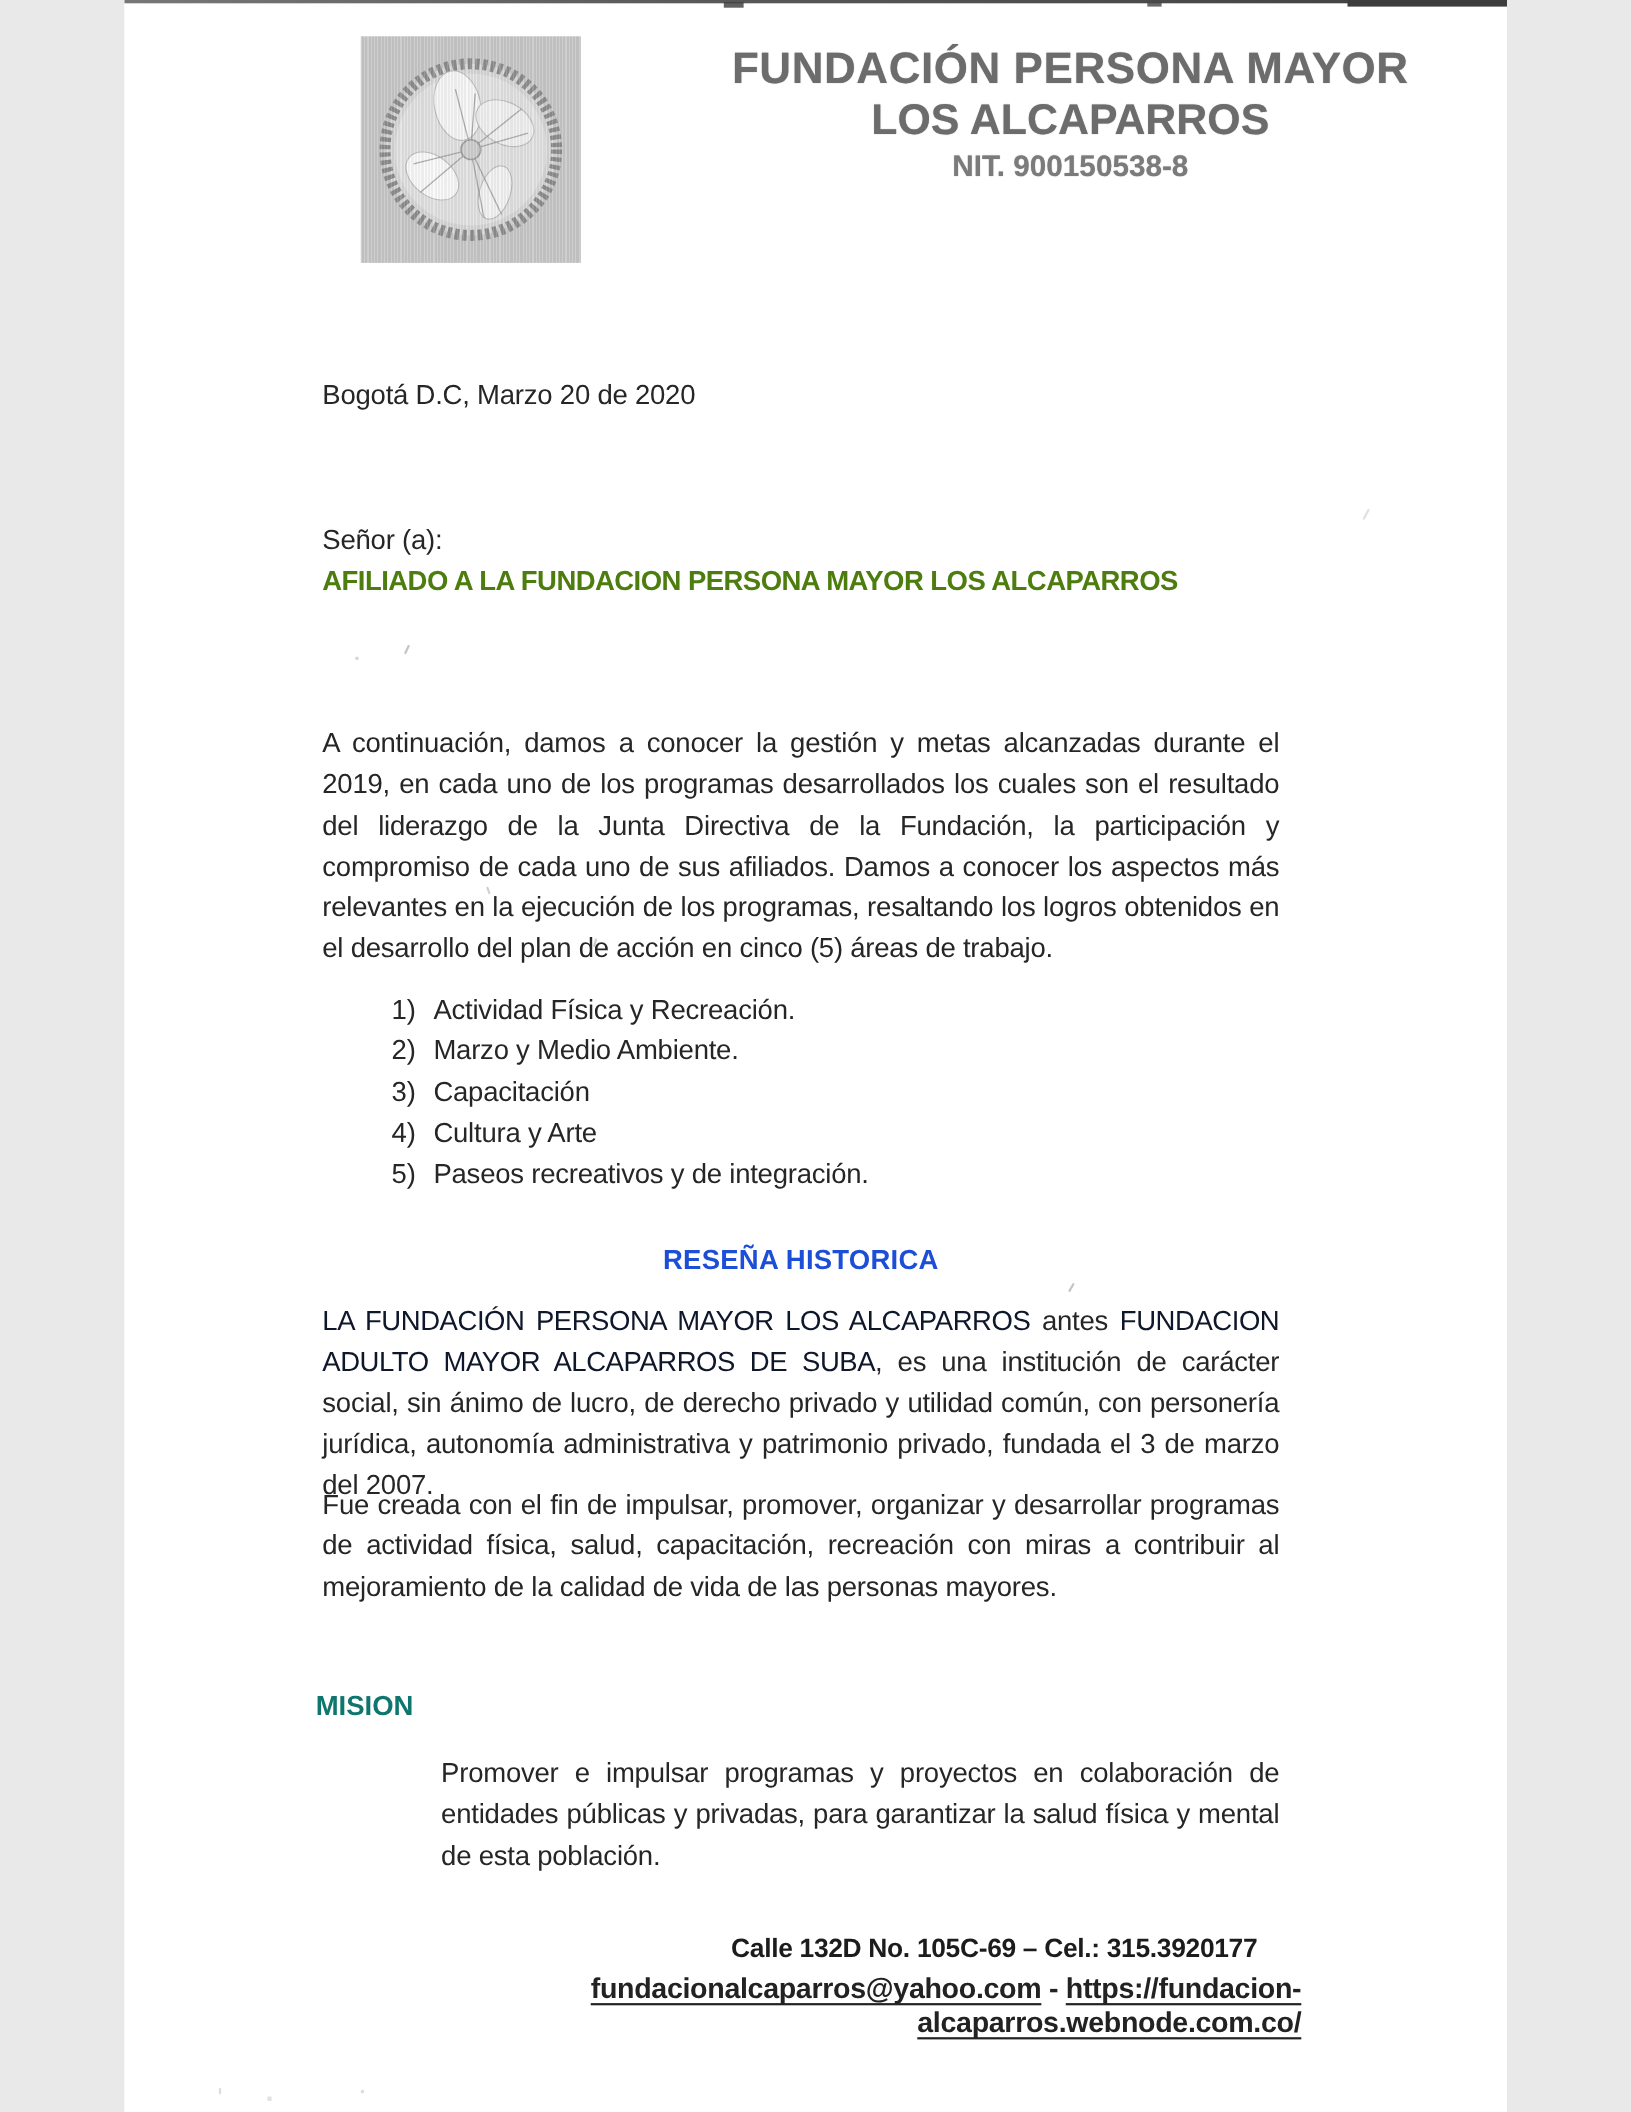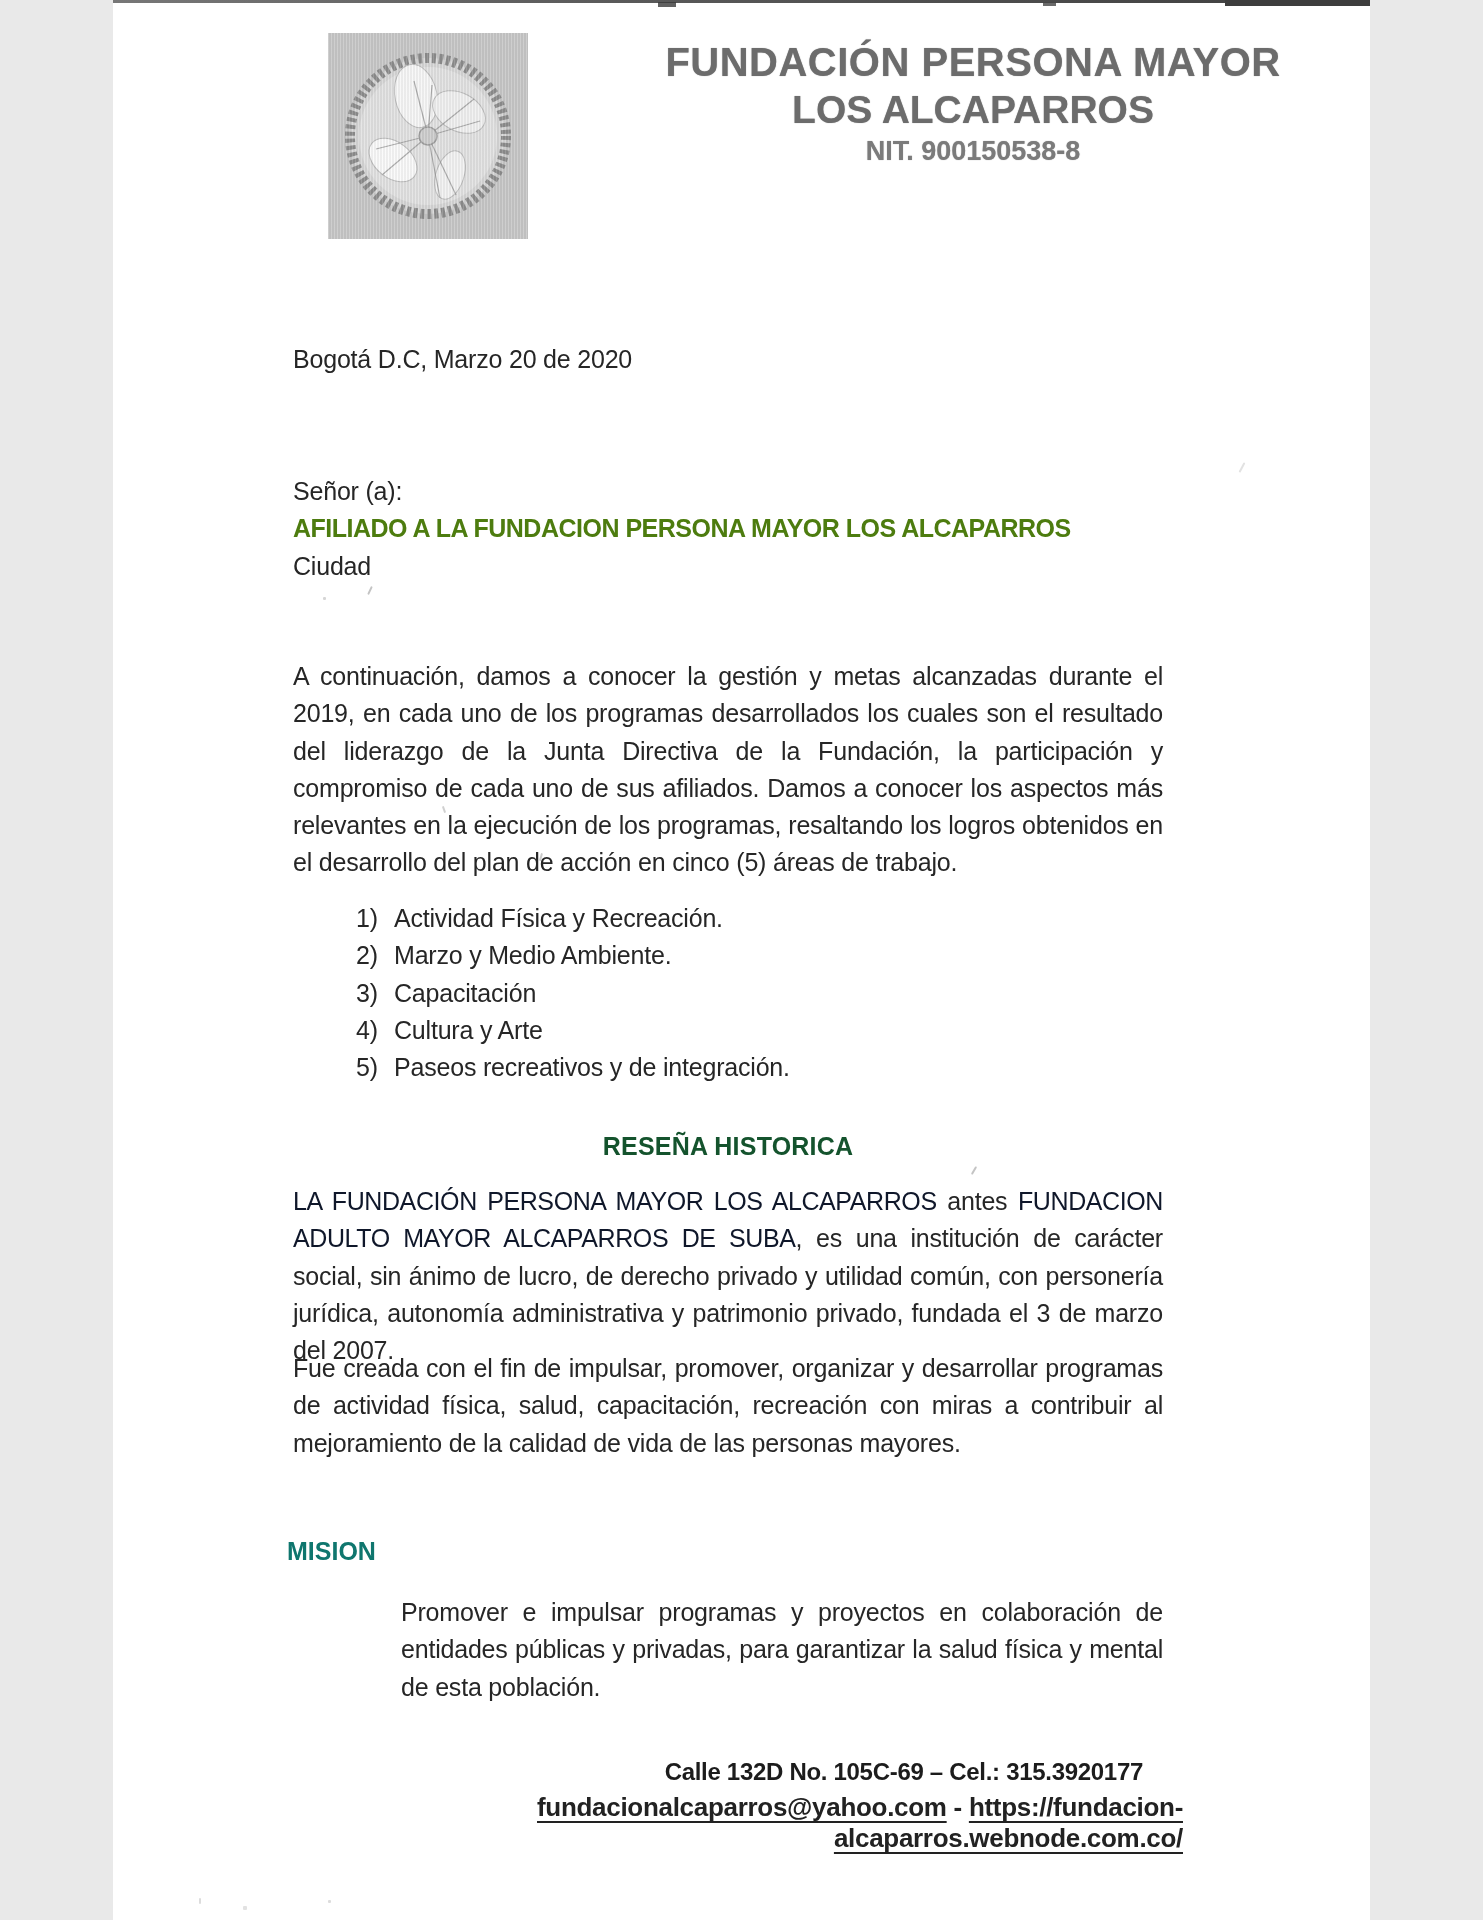--- a/index.html
+++ b/index.html
@@ -44,21 +44,21 @@
   
   .tx{font-size:25px;line-height:37.3px;letter-spacing:-.2px;}
   .date-line{position:absolute;left:180px;top:341px;}
   .recipient{position:absolute;left:180px;top:473px;}
   .recipient .bold{font-weight:bold;letter-spacing:-.5px;color:#4d7c0f;}
   .intro{position:absolute;left:180px;top:658px;width:870px;text-align:justify;}
   .work-areas{position:absolute;left:243px;top:900px;}
   .wa-item{display:flex;}
   .wa-num{width:38px;flex:0 0 38px;}
   .resena-h{position:absolute;left:180px;top:1132px;width:870px;text-align:center;
-    font-weight:bold;color:#14532d;font-size:25px;letter-spacing:.2px;}
+    font-weight:bold;color:#1d4ed8;font-size:25px;letter-spacing:.2px;}
   .resena-p{position:absolute;left:180px;top:1183px;width:870px;text-align:justify;}
   .resena-p .bold{font-weight:normal;color:#0f172a;letter-spacing:-.4px;}
   .fue-p{position:absolute;left:180px;top:1350px;width:870px;text-align:justify;}
   .mision-h{position:absolute;left:174px;top:1537px;font-weight:bold;color:#0f766e;font-size:25px;}
   .mision-p{position:absolute;left:288px;top:1594px;width:762px;text-align:justify;}
 
   
   .footer-address{position:absolute;left:170px;top:1758px;width:860px;text-align:right;
     font-weight:bold;font-size:24px;color:#1c1c1c;letter-spacing:-.3px;}
   .footer-links{position:absolute;left:130px;top:1792px;width:940px;text-align:right;
@@ -112,21 +112,20 @@
     <div class="org-line1">FUNDACIÓN PERSONA MAYOR</div>
     <div class="org-line2">LOS ALCAPARROS</div>
     <div class="org-nit">NIT. 900150538-8</div>
   </div>
 
   <div class="tx date-line">Bogotá D.C, Marzo 20 de 2020</div>
 
   <div class="tx recipient">
     <div>Señor (a):</div>
     <div class="bold">AFILIADO A LA FUNDACION PERSONA MAYOR LOS ALCAPARROS</div>
-    <div>Ciudad</div>
   </div>
 
   <div class="tx intro">A continuación, damos a conocer la gestión y metas alcanzadas durante el 2019, en cada uno de los programas desarrollados los cuales son el resultado del liderazgo de la Junta Directiva de la Fundación, la participación y compromiso de cada uno de sus afiliados. Damos a conocer los aspectos más relevantes en la ejecución de los programas, resaltando los logros obtenidos en el desarrollo del plan de acción en cinco (5) áreas de trabajo.</div>
 
   <div class="tx work-areas">
     <div class="wa-item">
       <span class="wa-num">1)</span>
       <span>Actividad Física y Recreación.</span>
     </div>
     <div class="wa-item">

